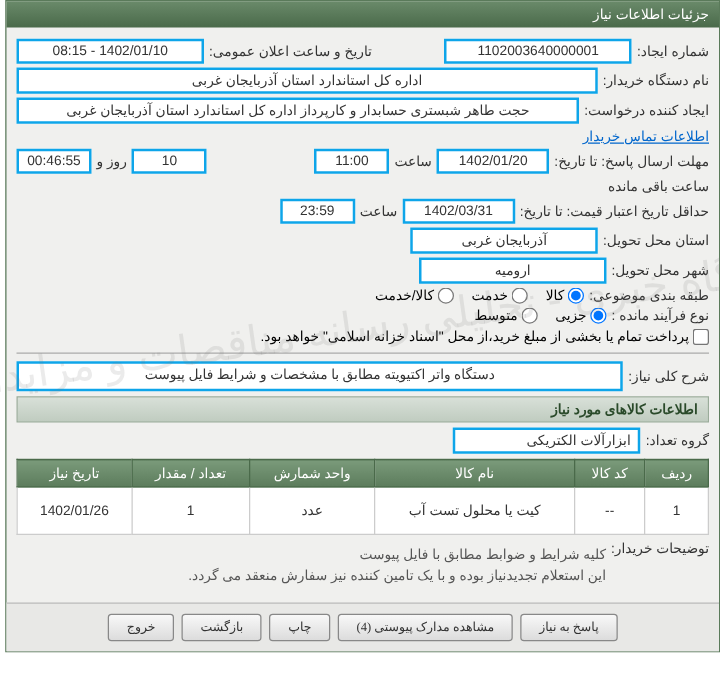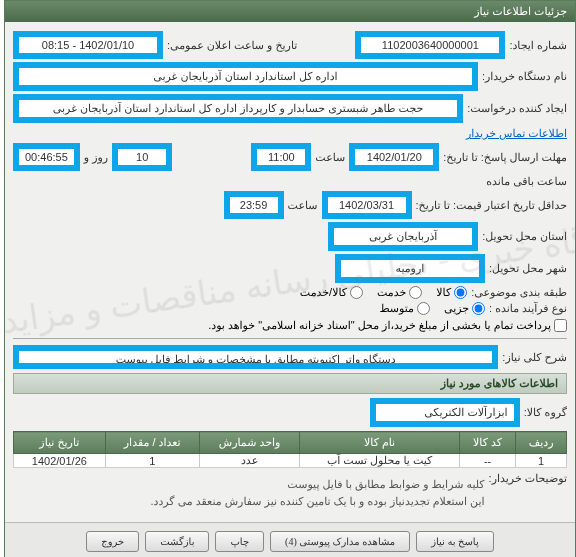--- a/index.html
+++ b/index.html
@@ -2,32 +2,32 @@
 <html dir="rtl" lang="fa"><head>
 <meta charset="utf-8">
 <style>
 * { box-sizing: border-box; margin: 0; padding: 0; }
 body { font-family: Tahoma, sans-serif; font-size: 11px; background: #fff; direction: rtl; }
 .panel { border: 1px solid #5a7a5a; background: #f0f0ee; }
 .titlebar { background: linear-gradient(#6a8a6a,#4a6a4a); color: #fff; padding: 4px 8px; font-size: 11px; }
 .section { padding: 6px 8px; }
 .row { display: flex; align-items: center; margin: 3px 0; flex-wrap: wrap; gap: 4px; }
 .lbl { color: #333; white-space: nowrap; }
-.val { background: #fff; border: 6px solid #0ea5e9; padding: 2px 6px; min-width: 60px; text-align: center; color: #333; }
+.val { background: #fff; border: 2px solid #0ea5e9; padding: 2px 6px; min-width: 60px; text-align: center; color: #333; }
 .val.wide { min-width: 150px; }
 .val.xwide { min-width: 380px; flex: 1; }
 .link { color: #0066cc; text-decoration: underline; cursor: pointer; text-align: right; }
 .radio-group { display: flex; gap: 14px; align-items: center; }
 .radio-item { display: flex; align-items: center; gap: 3px; }
 .radio-item input { margin: 0; }
 hr.sep { border: none; border-top: 1px solid #aaa; margin: 6px 0; }
 .section-head { background: linear-gradient(#d8e0d8,#c0ccc0); border: 1px solid #9aac9a; padding: 3px 8px; font-weight: bold; color: #2a4a2a; margin: 4px 0; }
 table.grid { width: 100%; border-collapse: collapse; background: #fff; margin: 4px 0; }
 table.grid th { background: linear-gradient(#7a9a7a,#5c7c5c); color: #fff; padding: 4px 6px; border: 1px solid #4a6a4a; font-weight: normal; font-size: 11px; }
-table.grid td { padding: 0 6px; border: 1px solid #ccc; text-align: center; color: #333; }
+table.grid td { padding: 12px 6px; border: 1px solid #ccc; text-align: center; color: #333; }
 .btnbar { display: flex; gap: 6px; justify-content: center; padding: 8px; background: #e8e8e6; border-top: 1px solid #bbb; }
 .btn { background: linear-gradient(#f8f8f8,#dcdcdc); border: 1px solid #888; border-radius: 3px; padding: 4px 14px; font-family: Tahoma; font-size: 10px; cursor: pointer; color: #333; }
 .note { color: #555; padding: 4px 0; line-height: 1.5; margin-left: 44px; }
 .flex-sp { flex: 1; }
 .watermark { position: absolute; top: 50%; left: 50%; transform: translate(-50%,-50%) rotate(-8deg); font-size: 34px; color: rgba(120,120,120,0.15); pointer-events: none; white-space: nowrap; z-index: 5; }
 .container { position: relative; width: 572px; }
 textarea.val { resize: none; font-family: Tahoma; font-size: 11px; height: 24px; }
 </style>
 </head>
 <body>
@@ -125,21 +125,21 @@
     <hr class="sep">
 
     <div class="row">
       <span class="lbl">شرح کلی نیاز:</span>
       <textarea class="val xwide" readonly="" style="">دستگاه واتر اکتیویته مطابق با مشخصات و شرایط فایل پیوست</textarea>
     </div>
 
     <div class="section-head">اطلاعات کالاهای مورد نیاز</div>
 
     <div class="row">
-      <span class="lbl">گروه کالا:</span>
+      <span class="lbl">گروه تعداد:</span>
       <span class="val wide" style="text-align:right">ابزارآلات الکتریکی</span>
     </div>
 
     <table class="grid">
       <thead>
             <tr id="grid-head">
               <th>ردیف</th>
               <th>کد کالا</th>
               <th>نام کالا</th>
               <th>واحد شمارش</th>

